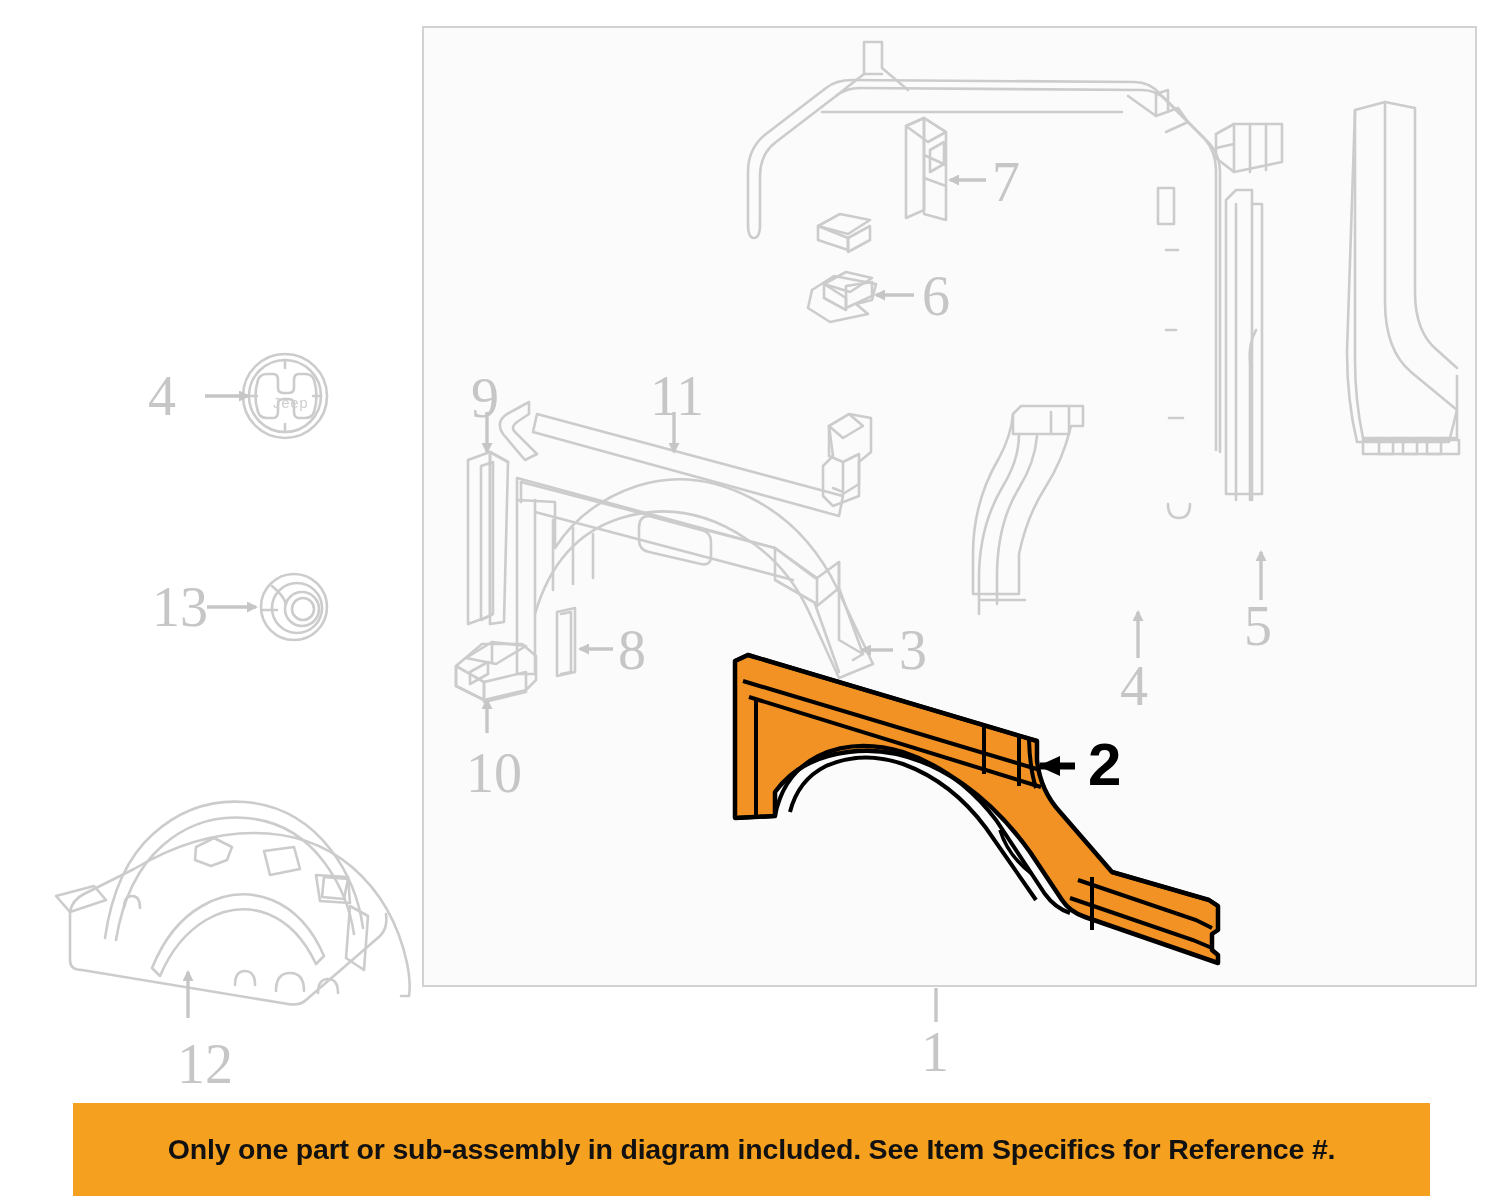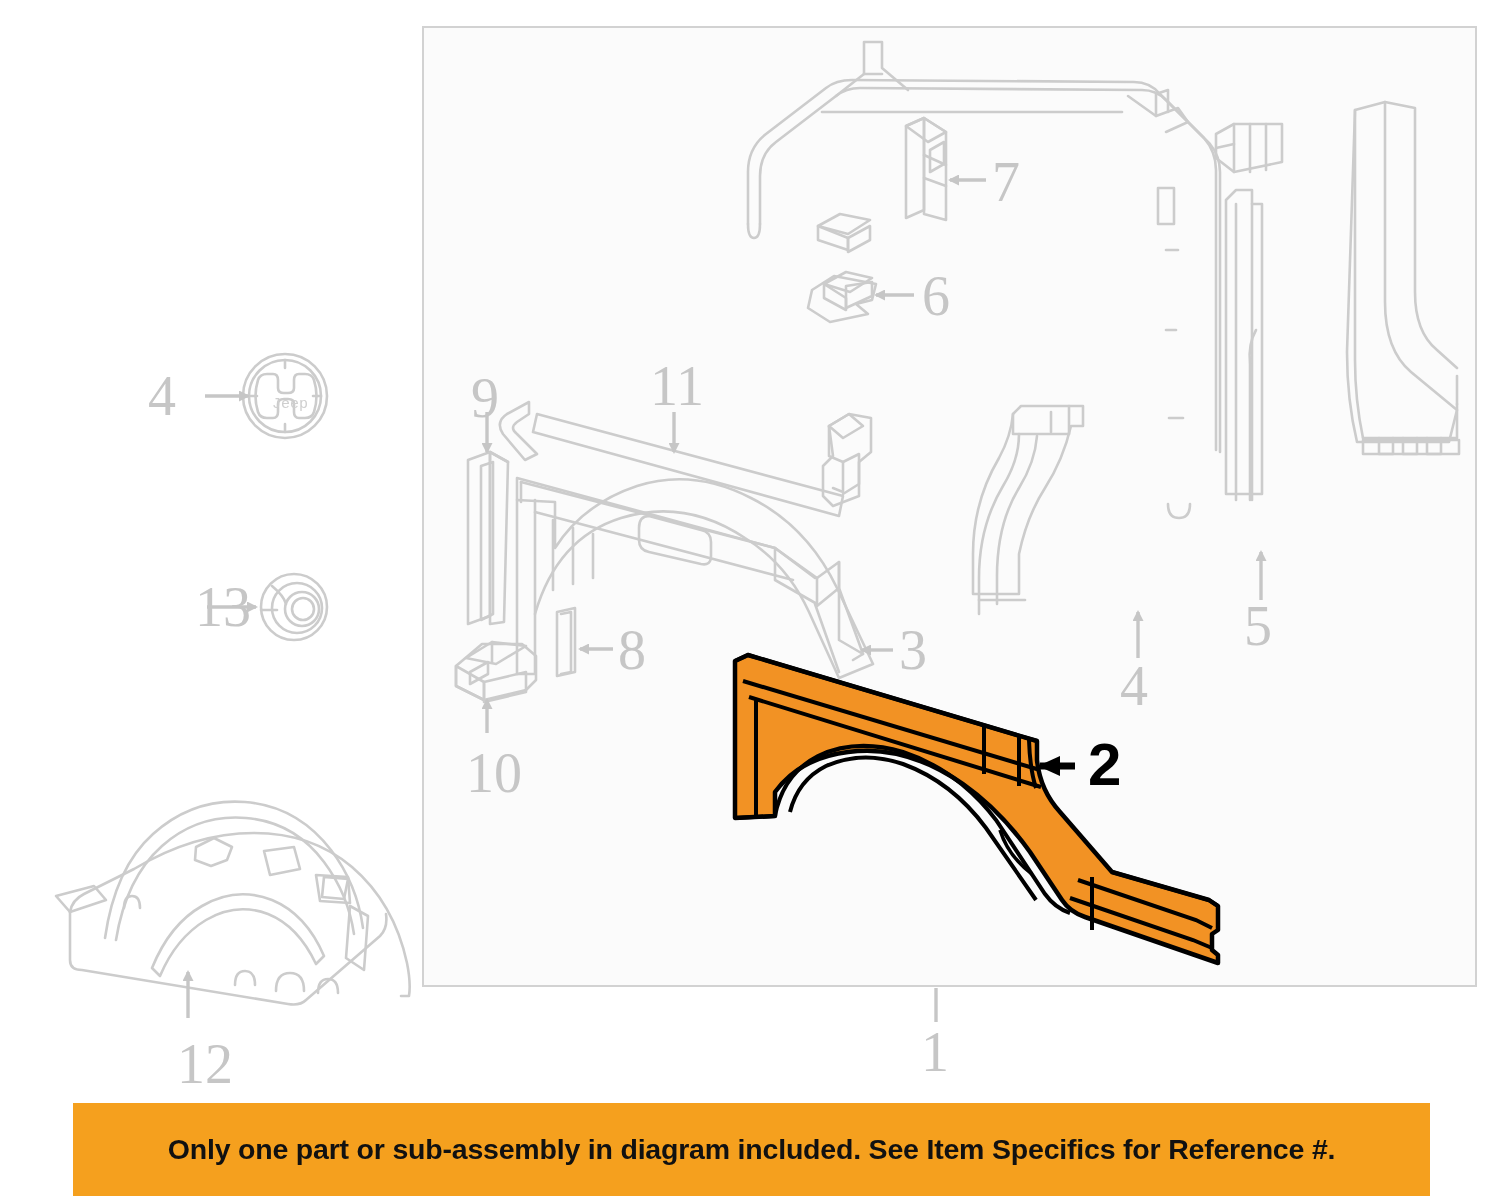--- a/index.html
+++ b/index.html
@@ -295,31 +295,31 @@
       <path d="M735 818 L775 816" fill="none" stroke="#000" stroke-width="4"></path>
       <path d="M756 700 L756 816" fill="none" stroke="#000" stroke-width="4"></path>
     </g>
   </svg>
 
   <div style="position:absolute;left:272px;top:396px;font-size:15px;color:#cfcfcf;
               font-family:Liberation Mono, monospace;">Jeep</div>
 
   <div class="num n-lg" style="left:148px;top:368px;">4</div>
 
-  <div class="num n-lg" style="left:152px;top:579px;margin-left:43px;">13</div>
+  <div class="num n-lg" style="left:152px;top:579px;">13</div>
 
   <div class="num n-lg" style="left:177px;top:1024px;margin-top:12px;">12</div>
 
   <div class="num n-lg" style="left:992px;top:154px;">7</div>
 
   <div class="num n-lg" style="left:922px;top:268px;">6</div>
 
   <div class="num n-lg" style="left:471px;top:370px;">9</div>
 
-  <div class="num n-lg" style="left:650px;top:358px;">11</div>
+  <div class="num n-lg" style="left:650px;top:368px;">11</div>
 
   <div class="num n-lg" style="left:618px;top:622px;">8</div>
 
   <div class="num n-lg" style="left:466px;top:745px;">10</div>
 
   <div class="num n-lg" style="left:899px;top:622px;">3</div>
 
   <div class="num n-lg" style="left:1120px;top:658px;">4</div>
 
   <div class="num n-lg" style="left:1244px;top:598px;">5</div>

